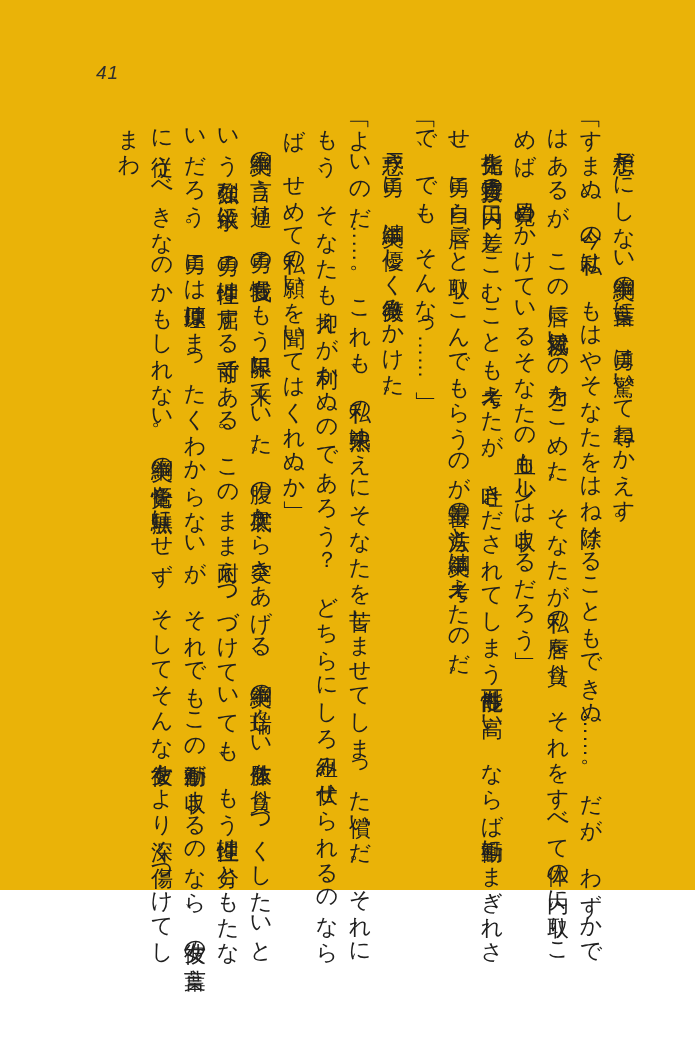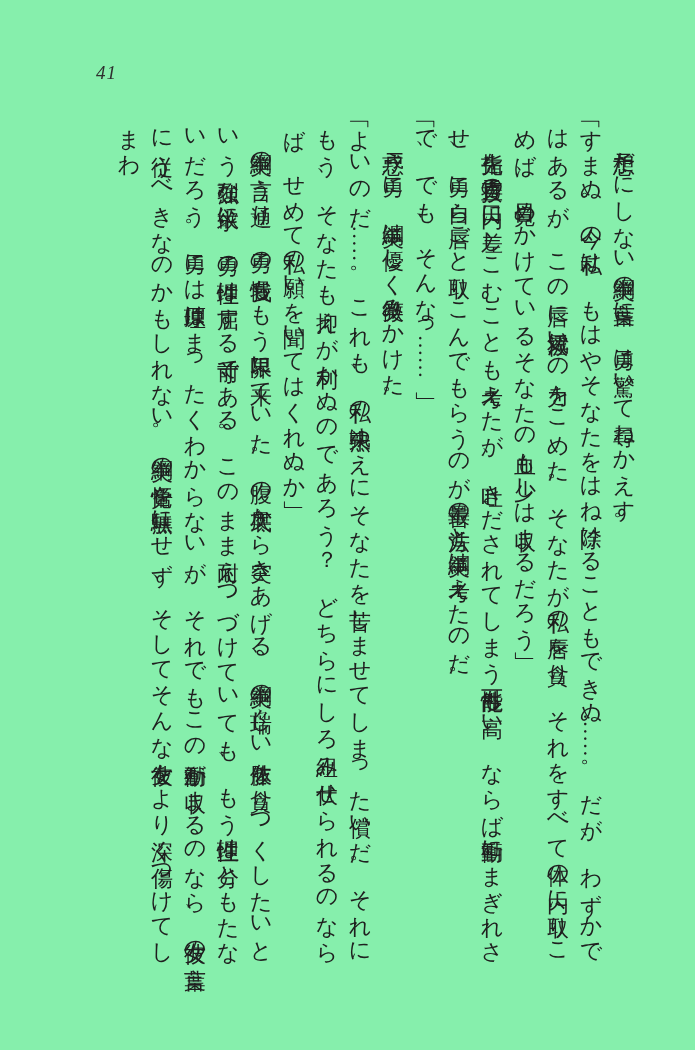--- a/index.html
+++ b/index.html
@@ -5,23 +5,23 @@
   html, body {
     margin: 0;
     padding: 0;
     width: 695px;
     height: 1050px;
     overflow: hidden;
   }
   .page {
     position: relative;
     width: 695px;
-    height: 1050px;
-    background: #86efac;
-    font-family: Liberation Serif, serif;
+    height: 890px;
+    background: #eab308;
+    font-family: Liberation Sans, sans-serif;
     color: #1f1f1f;
   }
   .page-number {
     position: absolute;
     left: 96px;
     top: 62px;
     font-size: 19px;
     font-style: italic;
     color: #2f2f2f;
     letter-spacing: 1px;

